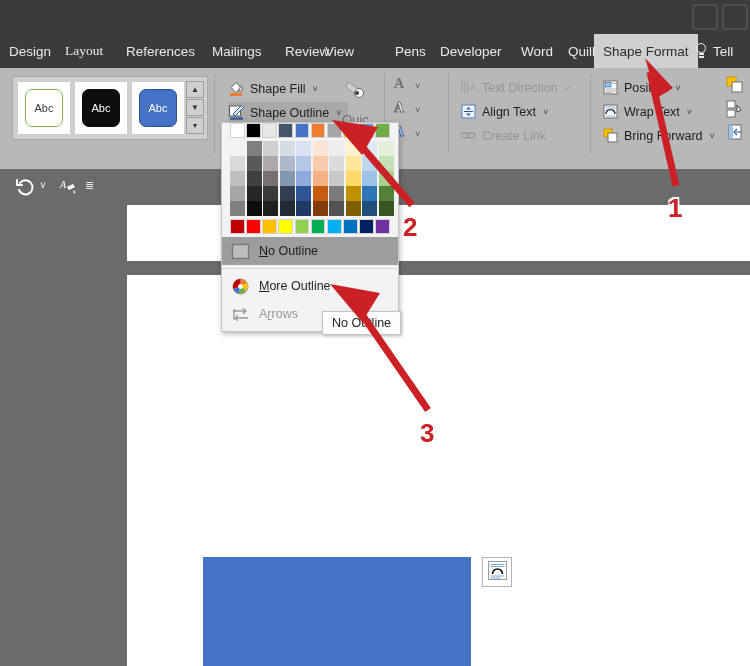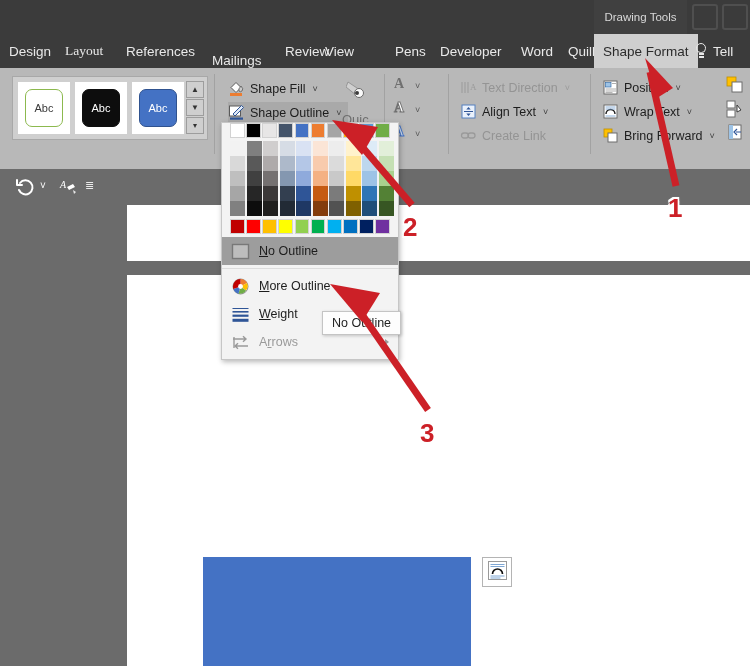--- a/index.html
+++ b/index.html
@@ -207,35 +207,34 @@
       0 0 3px #fff;
     z-index:85;
   }
 </style>
 </head>
 <body>
 
 <div class="titlebar">
   <div class="tb-ghost g1"></div>
   <div class="tb-ghost g2"></div>
-  <div class="contextual-label">Drawing Tools</div>
 </div>
 
 <div class="tabbar">
   <div id="tabs-host">
       <div class="tab" style="left: 0px;">
         <span>Design</span>
       </div>
       <div class="tab" style="left: 56px; font-family: Liberation Serif, serif;">
         <span>Layout</span>
       </div>
       <div class="tab" style="left: 117px;">
         <span>References</span>
       </div>
-      <div class="tab" style="left: 203px; align-items: flex-end;">
+      <div class="tab" style="left: 203px;">
         <span>Mailings</span>
       </div>
       <div class="tab" style="left: 276px;">
         <span>Review</span>
       </div>
       <div class="tab" style="left: 316px; text-align: center;">
         <span>View</span>
       </div>
       <div class="tab" style="left: 386px;">
         <span>Pens</span>
@@ -588,29 +587,20 @@
             <circle cx="9.5" cy="9.5" r="7.5" fill="#fff" stroke="#8a8a8a" stroke-width="1"></circle>
             <path d="M9.5 9.5 L9.5 2 A7.5 7.5 0 0 1 16.1 6 Z" fill="#ed7d31"></path>
             <path d="M9.5 9.5 L16.1 6 A7.5 7.5 0 0 1 15 13.6 Z" fill="#ffc000"></path>
             <path d="M9.5 9.5 L15 13.6 A7.5 7.5 0 0 1 7.5 16.7 Z" fill="#70ad47"></path>
             <path d="M9.5 9.5 L7.5 16.7 A7.5 7.5 0 0 1 2.4 12 Z" fill="#4472c4"></path>
             <path d="M9.5 9.5 L2.4 12 A7.5 7.5 0 0 1 9.5 2 Z" fill="#c00000"></path>
             <circle cx="9.5" cy="9.5" r="2.4" fill="#fff"></circle>
           </svg></span>
         <span><u class="acc">M</u>ore Outline</span>
       </div>
-      <div class="menu-item">
-        <span class="mi-icon"><svg width="19" height="19" viewBox="0 0 19 19">
-            <rect x="1.5" y="3" width="16" height="1" fill="#2f5597"></rect>
-            <rect x="1.5" y="6" width="16" height="1.6" fill="#2f5597"></rect>
-            <rect x="1.5" y="9.6" width="16" height="2.2" fill="#2f5597"></rect>
-            <rect x="1.5" y="13.8" width="16" height="3" fill="#2f5597"></rect>
-          </svg></span>
-        <span><u class="acc">W</u>eight</span>
-      </div>
       <div class="menu-item dis">
         <span class="mi-icon"><svg width="19" height="19" viewBox="0 0 19 19">
             <path d="M2 6 h13 M12 3.2 l3 2.8 l-3 2.8" fill="none" stroke="#9a9a9a" stroke-width="1.4"></path>
             <path d="M17 13 h-13 M7 10.2 l-3 2.8 l3 2.8" fill="none" stroke="#9a9a9a" stroke-width="1.4"></path>
             <path d="M3 4 v11" stroke="#9a9a9a" stroke-width="1.4"></path>
           </svg></span>
         <span>A<u class="acc">r</u>rows</span>
         <span class="arrow-r"></span>
       </div>
     </div>

